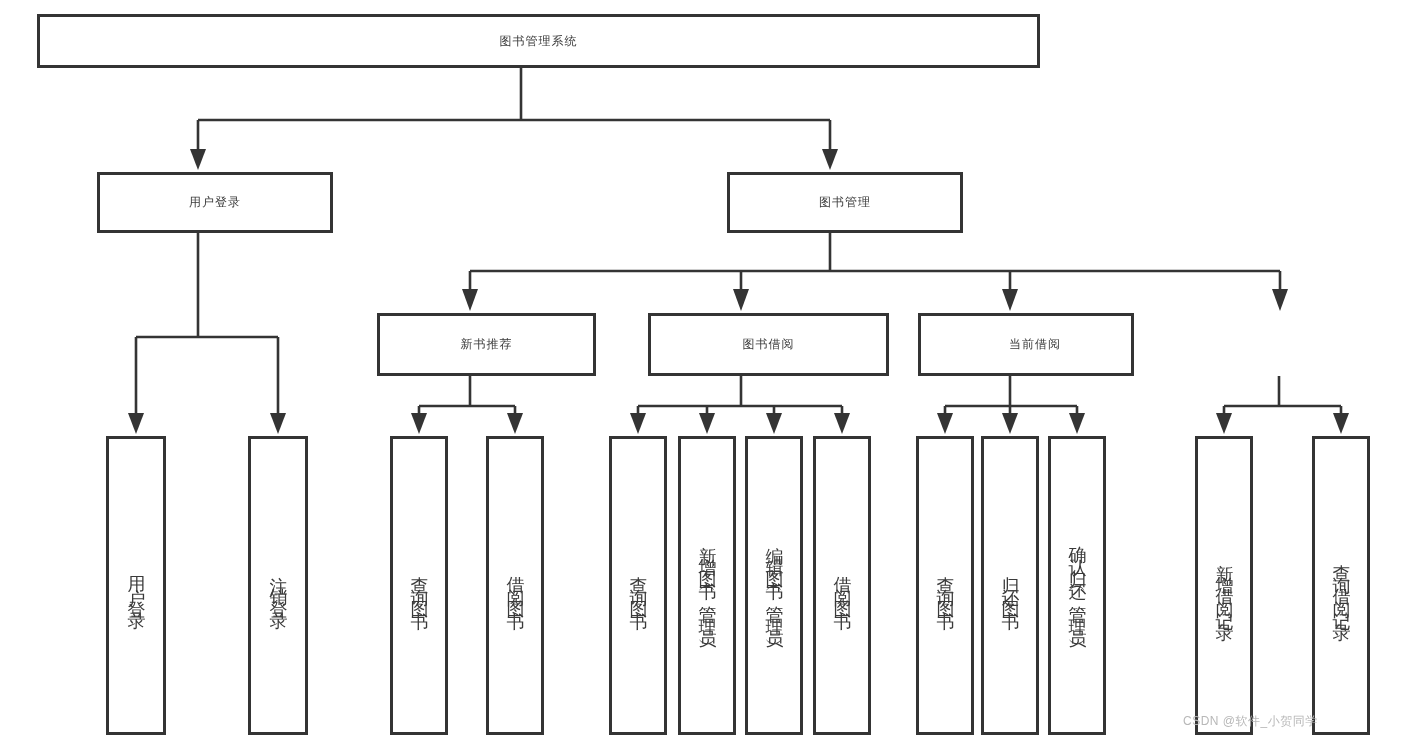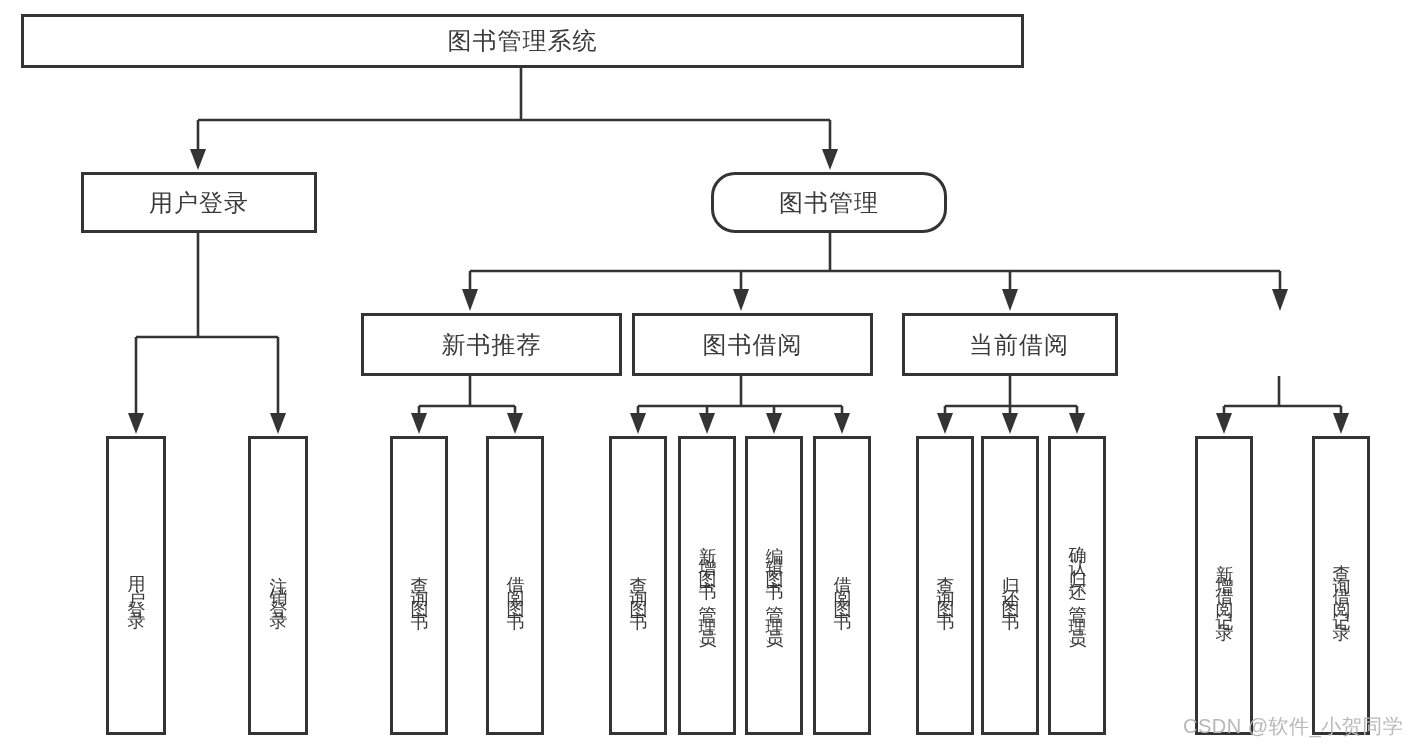--- a/index.html
+++ b/index.html
@@ -21,39 +21,39 @@
   #wires polygon{fill:var(--line);}
   .node{
     position:absolute;
     background:#fff;
     border:3px solid var(--line);
     box-sizing:border-box;
     display:flex;align-items:center;justify-content:center;
     z-index:2;
     color:var(--text);
   }
-  .h{font-size:24px;letter-spacing:1px;}
+  .h{font-size:12px;letter-spacing:1px;margin-left:16px;}
   .root{left:21px;top:14px;width:1003px;height:54px;}
   .l2{top:172px;height:61px;}
   .l3{top:313px;height:63px;}
   .v{top:436px;height:299px;width:58px;}
   .vt{
     writing-mode:vertical-rl;
     text-orientation:mixed;
     font-size:18px;
     line-height:1.05;
     letter-spacing:12px;
     color:var(--text);
     white-space:nowrap;
   }
   #watermark{
     position:absolute;
     left:1183px;top:713px;
     z-index:5;
-    font-size:20px;
+    font-size:12px;
     color:var(--wm);
     letter-spacing:0.5px;
     white-space:nowrap;
   }
 </style>
 </head>
 <body>
 
 <div id="stage">
 
@@ -119,25 +119,25 @@
     <polygon points="1333,413 1349,413 1341,434"></polygon>
   </svg>
 
   <div class="node root h">
     <span>图书管理系统</span>
   </div>
 
   <div class="node l2 h" style="left:81px;width:236px;">
     <span>用户登录</span>
   </div>
-  <div class="node l2 h" style="left:711px;width:236px;border-radius:24px;">
+  <div class="node l2 h" style="left:711px;width:236px;">
     <span>图书管理</span>
   </div>
 
-  <div class="node l3 h" style="left:361px;width:261px;font-family:Liberation Mono, monospace;">
+  <div class="node l3 h" style="left:361px;width:219px;font-family:Liberation Mono, monospace;">
     <span>新书推荐</span>
   </div>
   <div class="node l3 h" style="left:632px;width:241px;">
     <span>图书借阅</span>
   </div>
   <div class="node l3 h" style="left:902px;width:216px;padding-left:18px;">
     <span>当前借阅</span>
   </div>
 
   <div class="node v" style="left:106px;width:60px;">

